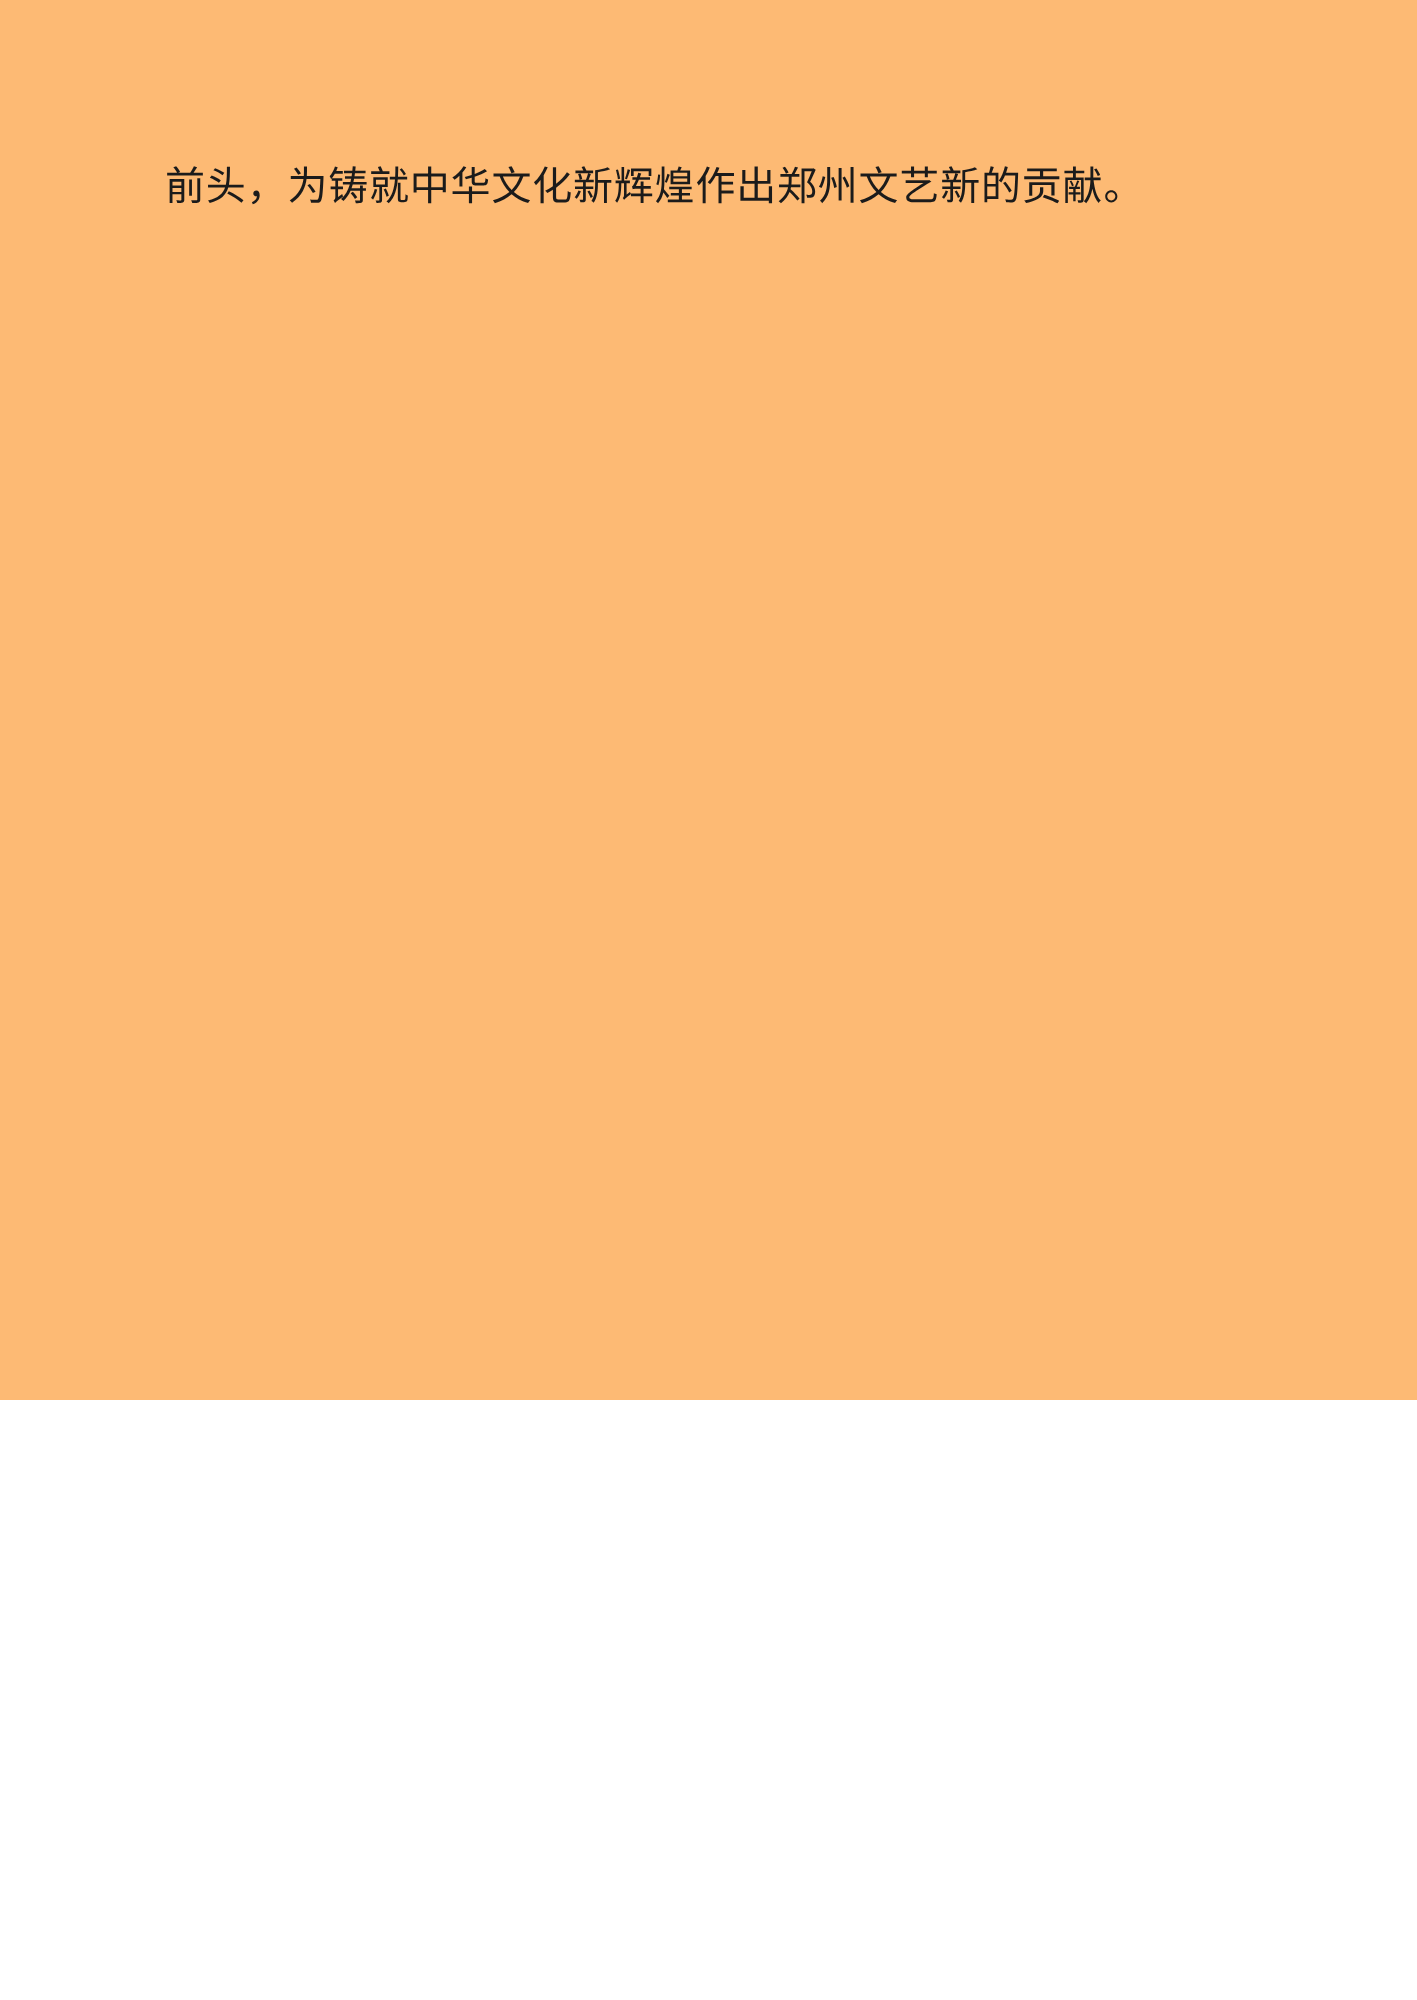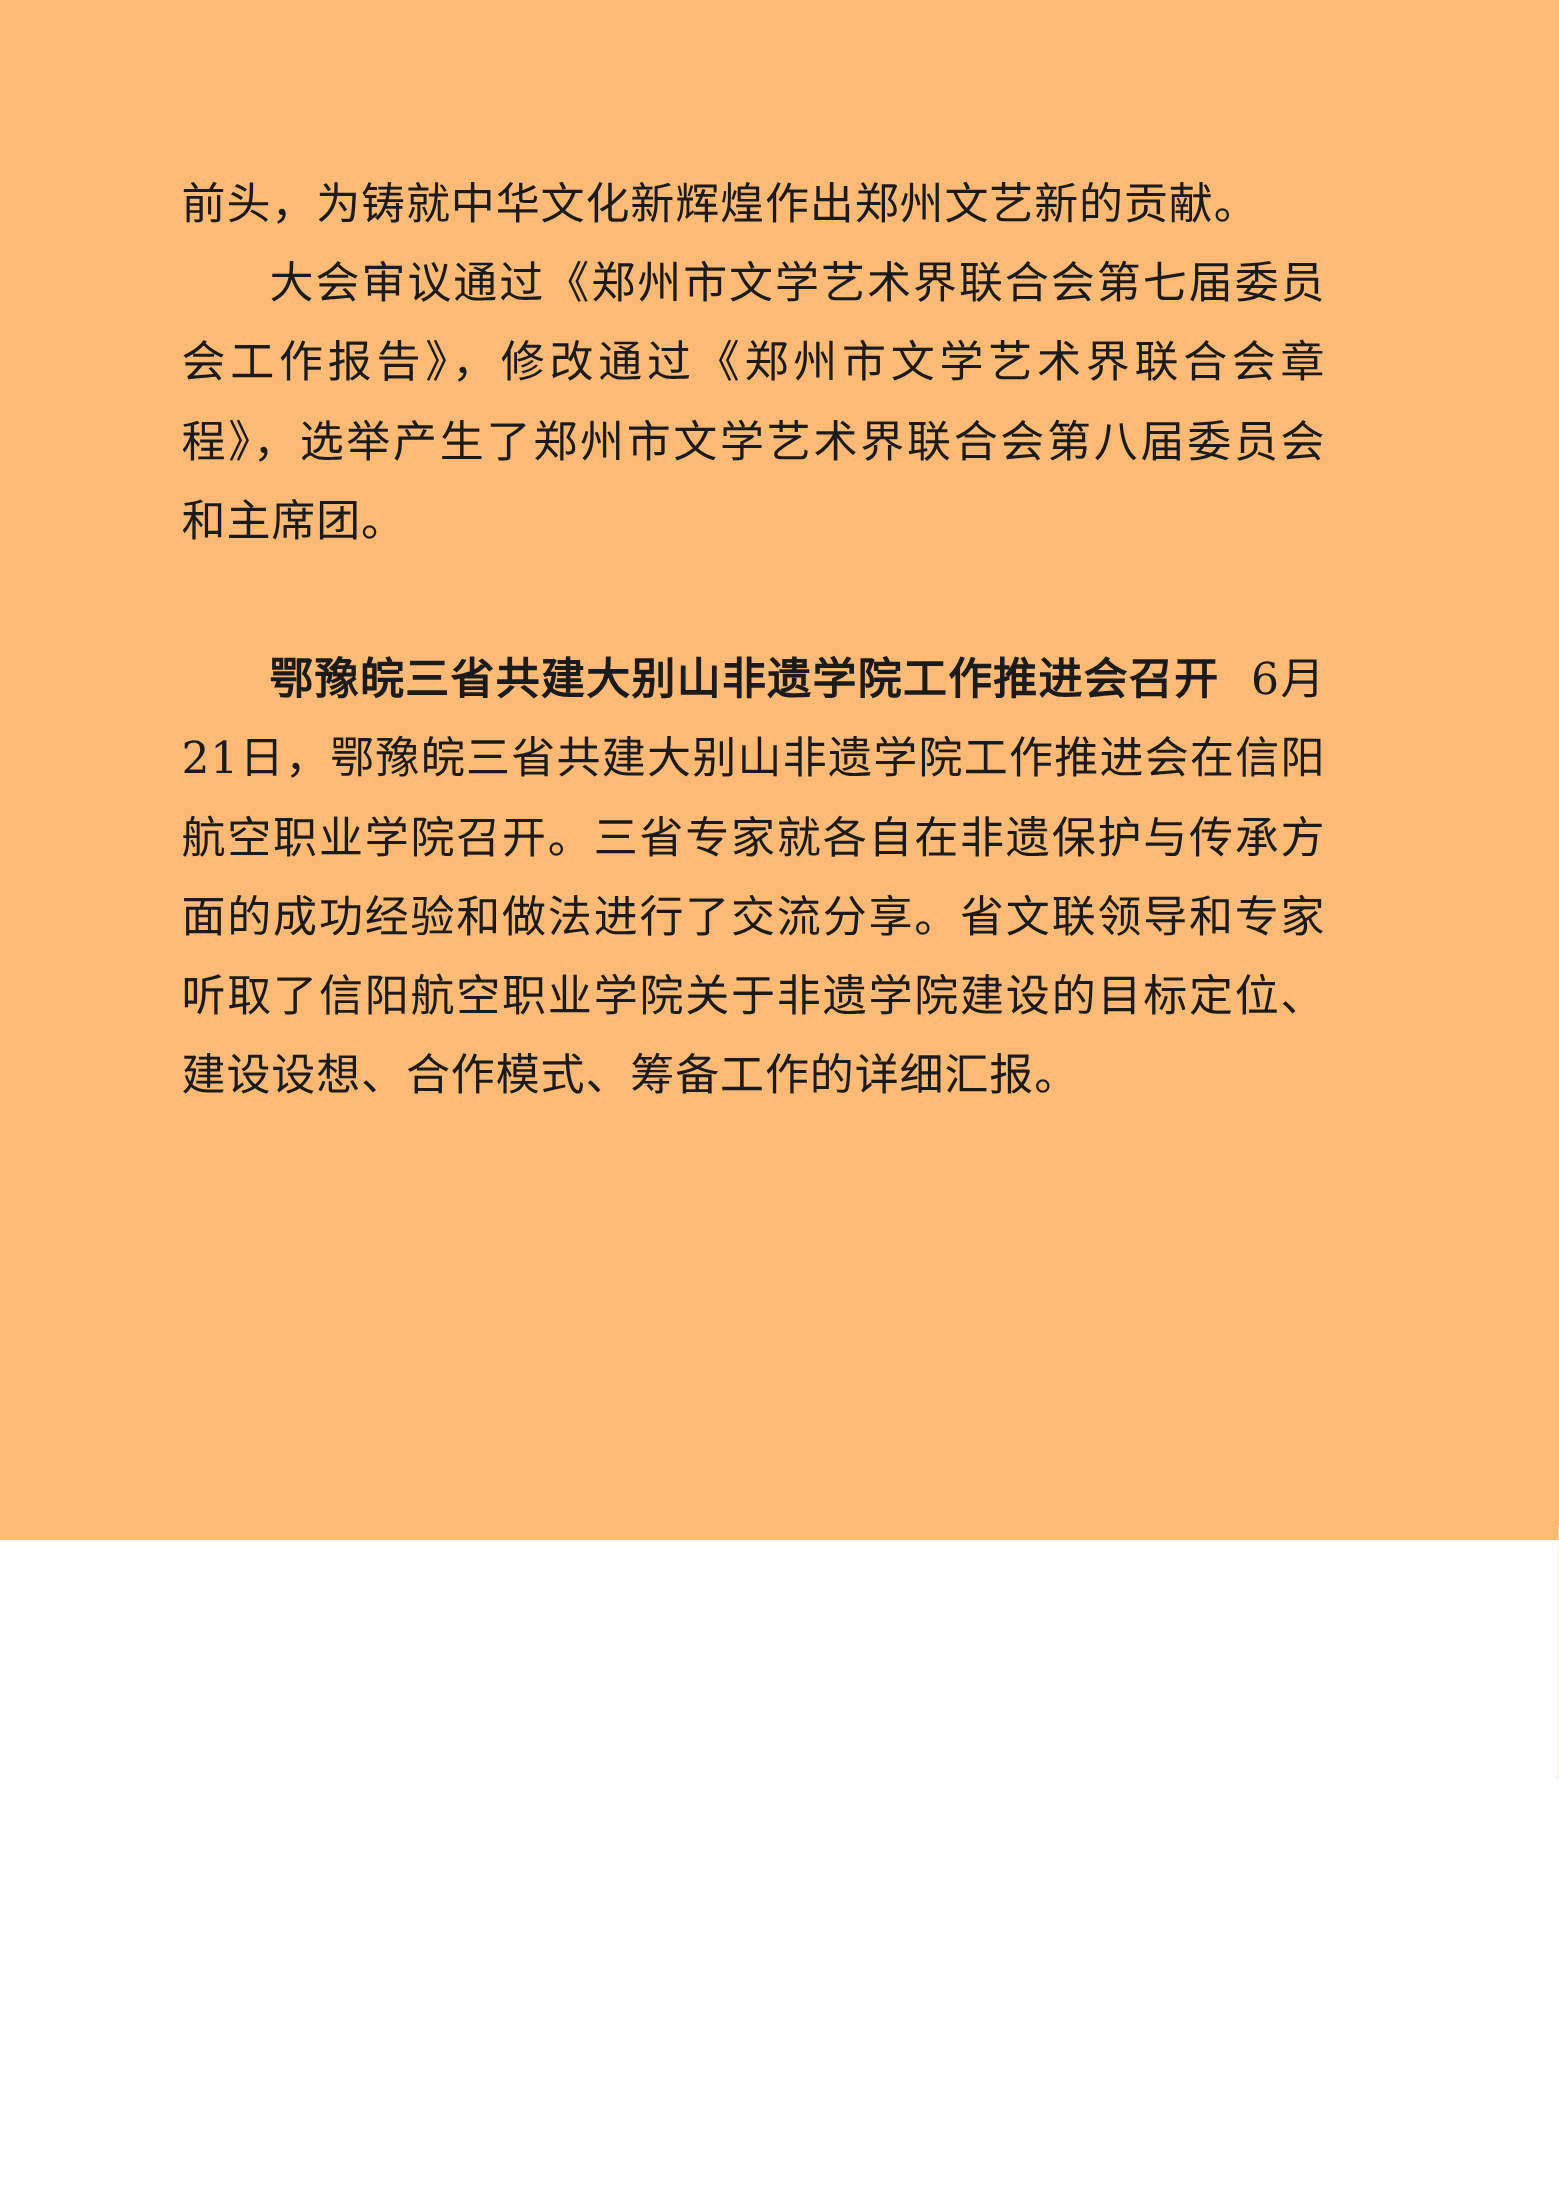--- a/index.html
+++ b/index.html
@@ -78,24 +78,22 @@
 </head>
 <body>
 
 <div class="page">
 
   <div class="content">
 
     <p class="para no-indent">前头，为铸就中华文化新辉煌作出郑州文艺新的贡献。</p>
 
 
-    <p class="para">大会审议通过《郑州市文学艺术界联合会第七届委员会工作报告》，修改通过《郑州市文学艺术界联合会章程》，选举产生了郑州市文学艺术界联合会第八届委员会和主席团。</p>
 
     <div class="section-block">
-      <p class="para"><span class="run-in-heading">鄂豫皖三省共建大别山非遗学院工作推进会召开</span>&nbsp;&nbsp;<span class="inline-date">6月21日</span><span>，鄂豫皖三省共建大别山非遗学院工作推进会在信阳航空职业学院召开。三省专家就各自在非遗保护与传承方面的成功经验和做法进行了交流分享。省文联领导和专家听取了信阳航空职业学院关于非遗学院建设的目标定位、建设设想、合作模式、筹备工作的详细汇报。</span></p>
 
     </div>
 
   </div>
 
   <div class="footer">—10—</div>
 
 </div>
 
 </body></html>

